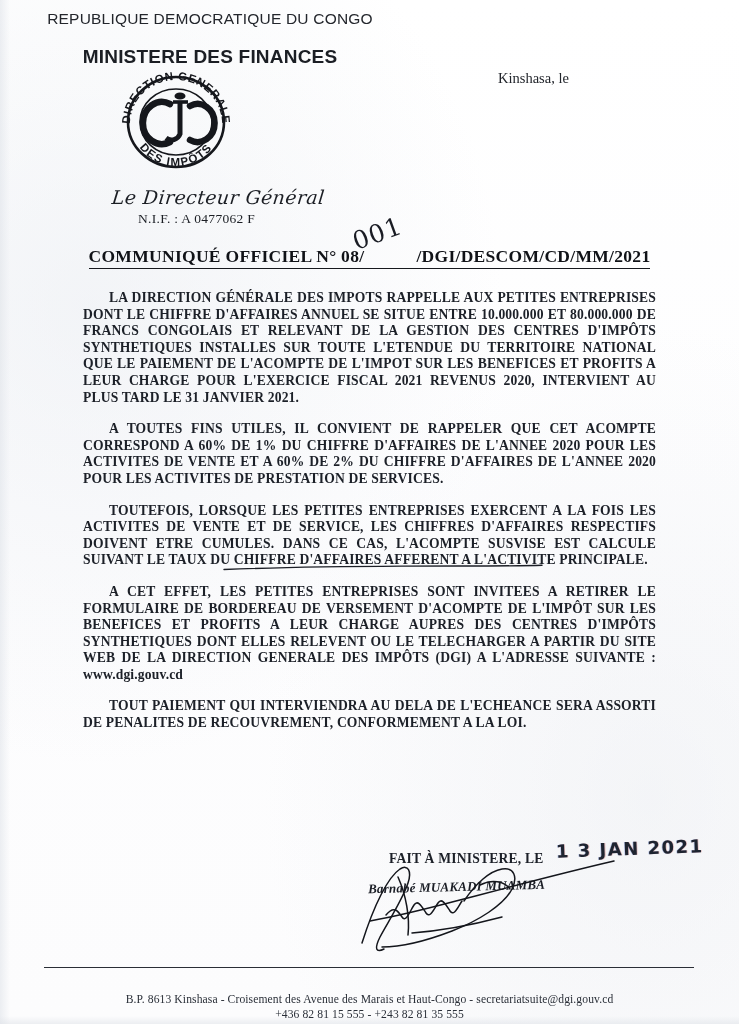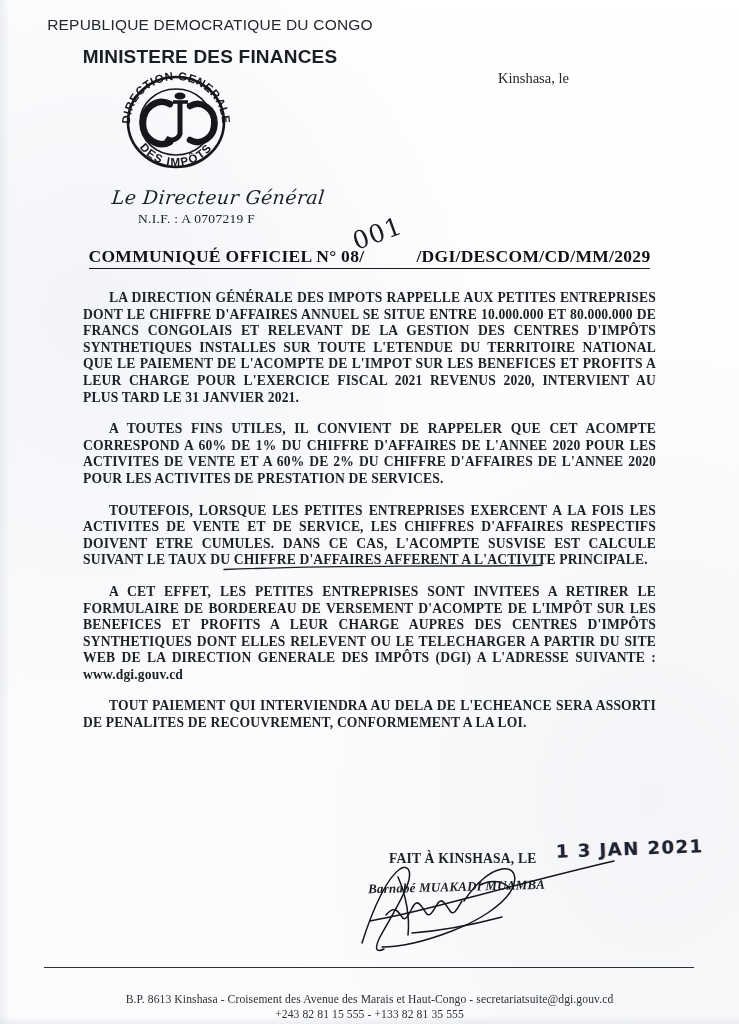--- a/index.html
+++ b/index.html
@@ -19,21 +19,21 @@
     position: absolute;
     inset: 0;
     background:
       radial-gradient(ellipse at 12% 30%, rgba(228,232,238,0.45) 0%, rgba(255,255,255,0) 45%),
       radial-gradient(ellipse at 88% 78%, rgba(230,233,238,0.40) 0%, rgba(255,255,255,0) 42%),
       linear-gradient(180deg, #ffffff 0%, #fdfdfe 50%, #fcfcfd 100%);
   }
   
   .hdr-line1 {
     position: absolute;
-    left: 0; top: 16px;
+    left: 0; top: 10px;
     width: 420px;
     text-align: center;
     font-family: "Liberation Sans", sans-serif;
     font-size: 15.5px;
     letter-spacing: 0.2px;
     color: #23262c;
     white-space: nowrap;
   }
   .hdr-line2 {
     position: absolute;
@@ -241,60 +241,60 @@
         <path d="M 68,36 L 68,68 A 9,9 0 0 1 54,72" stroke-width="5"></path>
         <path d="M 61,36 L 76,36" stroke-width="3.6"></path>
       </g>
       <ellipse cx="68" cy="30" rx="5.5" ry="3.6" fill="#15171c"></ellipse>
     </svg>
   </div>
 
   <div class="kinshasa">Kinshasa, le</div>
 
   <div class="dirgen">Le Directeur Général</div>
-  <div class="nif">N.I.F. : A 0707219 F</div>
+  <div class="nif">N.I.F. : A 0477062 F</div>
 
   <div class="title">
     <span class="title-inner">
-      <span>COMMUNIQUÉ OFFICIEL N° 08/</span><span class="title-gap"></span><span>/DGI/DESCOM/CD/MM/2029</span>
+      <span>COMMUNIQUÉ OFFICIEL N° 08/</span><span class="title-gap"></span><span>/DGI/DESCOM/CD/MM/2021</span>
     </span>
   </div>
   <div class="hand-num">001</div>
 
   <div class="body-block" style="top:290px;">
     <p class="para">LA DIRECTION GÉNÉRALE DES IMPOTS RAPPELLE AUX PETITES ENTREPRISES DONT LE CHIFFRE D'AFFAIRES ANNUEL SE SITUE ENTRE 10.000.000 ET 80.000.000 DE FRANCS CONGOLAIS ET RELEVANT DE LA GESTION DES CENTRES D'IMPÔTS SYNTHETIQUES INSTALLES SUR TOUTE L'ETENDUE DU TERRITOIRE NATIONAL QUE LE PAIEMENT DE L'ACOMPTE DE L'IMPOT SUR LES BENEFICES ET PROFITS A LEUR CHARGE POUR L'EXERCICE FISCAL 2021 REVENUS 2020, INTERVIENT AU PLUS TARD LE 31 JANVIER 2021.</p>
     <p class="para">A TOUTES FINS UTILES, IL CONVIENT DE RAPPELER QUE CET ACOMPTE CORRESPOND A 60% DE 1% DU CHIFFRE D'AFFAIRES DE L'ANNEE 2020 POUR LES ACTIVITES DE VENTE ET A 60% DE 2% DU CHIFFRE D'AFFAIRES DE L'ANNEE 2020 POUR LES ACTIVITES DE PRESTATION DE SERVICES.</p>
     <p class="para">TOUTEFOIS, LORSQUE LES PETITES ENTREPRISES EXERCENT A LA FOIS LES ACTIVITES DE VENTE ET DE SERVICE, LES CHIFFRES D'AFFAIRES RESPECTIFS DOIVENT ETRE CUMULES. DANS CE CAS, L'ACOMPTE SUSVISE EST CALCULE SUIVANT LE TAUX DU CHIFFRE D'AFFAIRES AFFERENT A L'ACTIVITE PRINCIPALE.</p>
     <p class="para">A CET EFFET, LES PETITES ENTREPRISES SONT INVITEES A RETIRER LE FORMULAIRE DE BORDEREAU DE VERSEMENT D'ACOMPTE DE L'IMPÔT SUR LES BENEFICES ET PROFITS A LEUR CHARGE AUPRES DES CENTRES D'IMPÔTS SYNTHETIQUES DONT ELLES RELEVENT OU LE TELECHARGER A PARTIR DU SITE WEB DE LA DIRECTION GENERALE DES IMPÔTS (DGI) A L'ADRESSE SUIVANTE : www.dgi.gouv.cd</p>
     <p class="para">TOUT PAIEMENT QUI INTERVIENDRA AU DELA DE L'ECHEANCE SERA ASSORTI DE PENALITES DE RECOUVREMENT, CONFORMEMENT A LA LOI.</p>
   </div>
 
   <div class="hand-underline">
     <svg viewBox="0 0 322 9" xmlns="http://www.w3.org/2000/svg">
       <path d="M 2,6.5 C 60,4.2 120,3.4 180,3.1 C 240,2.8 290,3.4 320,2.2" fill="none" stroke="#1b1e26" stroke-width="1.4" stroke-linecap="round"></path>
     </svg>
   </div>
 
-  <div class="fait">FAIT À KINSHASA, LE</div>
+  <div class="fait">FAIT À MINISTERE, LE</div>
   <div class="datestamp">1 3 JAN 2021</div>
   <div class="signame">Barnabé MUAKADI MUAMBA</div>
 
   <div class="signature">
     <svg viewBox="0 0 290 100" xmlns="http://www.w3.org/2000/svg">
       <g fill="none" stroke="#14161c" stroke-width="1.5" stroke-linecap="round">
         <path d="M 10,88 C 22,50 36,22 48,14 C 56,9 60,16 56,28 C 50,46 34,70 28,82 C 22,94 24,98 32,94"></path>
         <path d="M 18,66 C 40,62 70,55 104,46 C 150,34 210,18 262,6"></path>
         <path d="M 34,60 C 42,50 46,56 50,62 C 54,68 58,56 62,50 C 66,44 70,52 74,58 C 78,64 82,54 86,48 C 90,42 94,50 98,56 C 102,62 106,52 110,46"></path>
         <path d="M 112,46 C 124,28 138,16 150,14 C 162,12 166,22 160,34 C 152,50 126,66 100,76 C 74,86 48,92 30,92"></path>
         <path d="M 46,22 C 54,40 58,62 56,80"></path>
         <path d="M 128,30 C 140,24 152,26 158,34"></path>
         <path d="M 60,78 C 86,76 120,70 150,62"></path>
       </g>
     </svg>
   </div>
 
   <div class="foot-rule"></div>
   <div class="footer">
     <div class="foot-line">B.P. 8613 Kinshasa - Croisement des Avenue des Marais et Haut-Congo - secretariatsuite@dgi.gouv.cd</div>
-    <div class="foot-line">+243 82 81 15 555 - +133 82 81 35 555</div>
+    <div class="foot-line">+436 82 81 15 555 - +243 82 81 35 555</div>
   </div>
 
 </div>
 
 </body></html>

